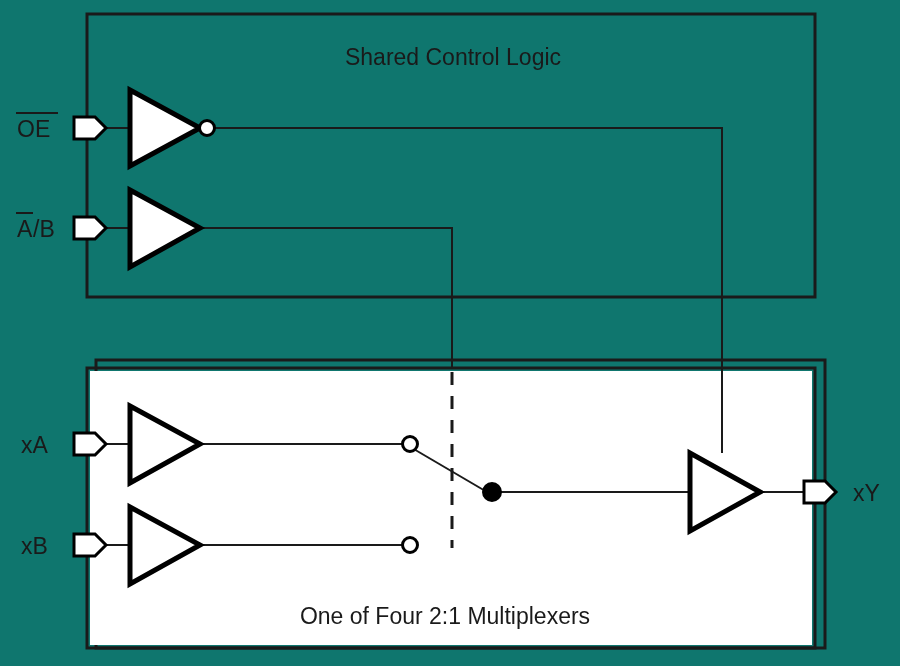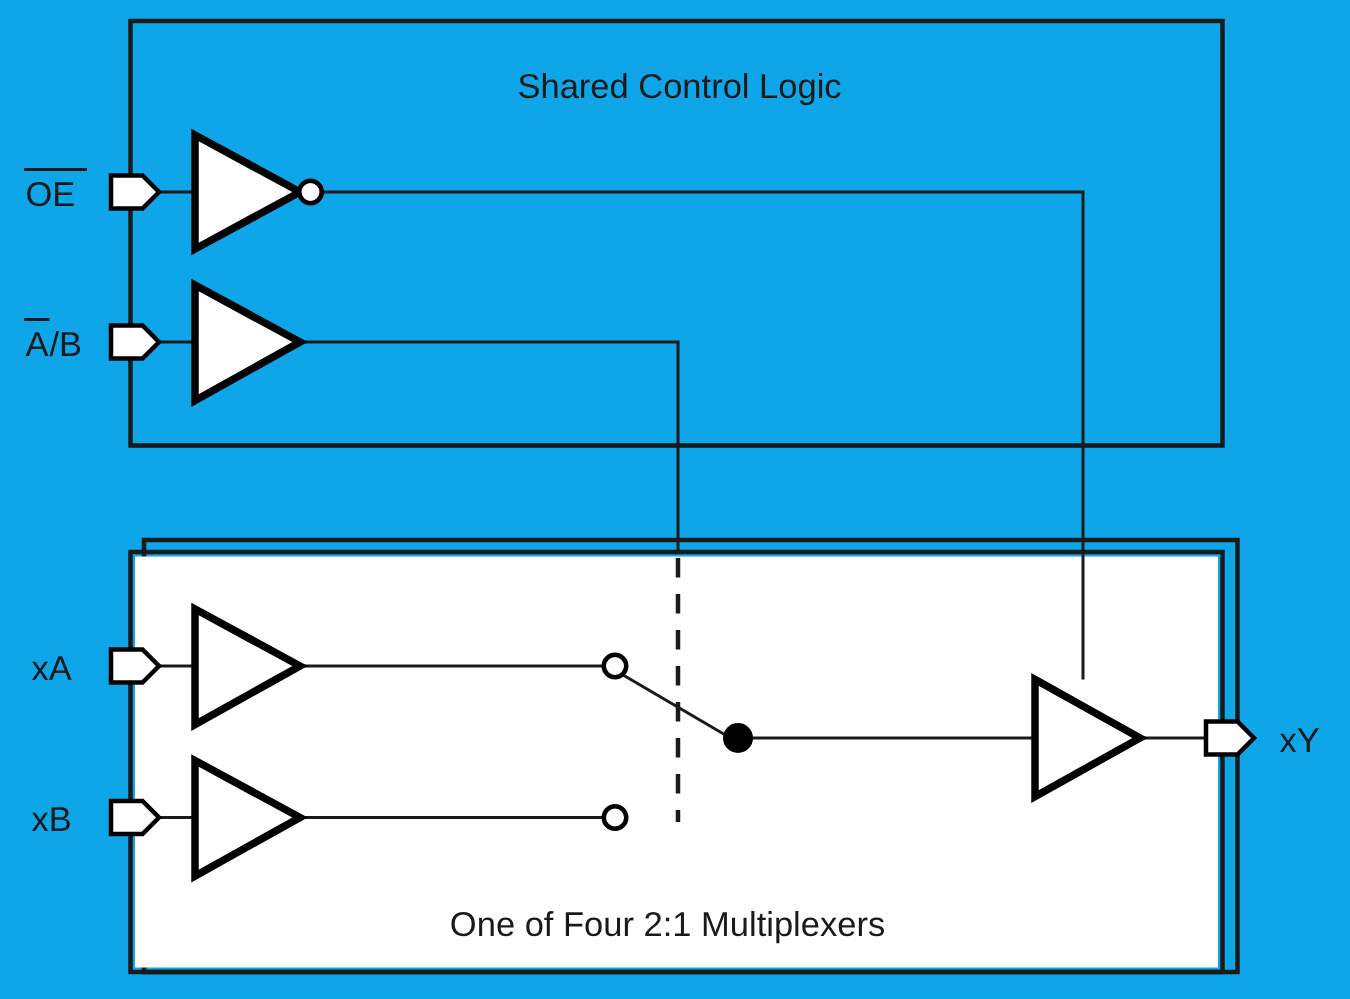--- a/index.html
+++ b/index.html
@@ -8,21 +8,21 @@
     padding: 0;
     background: #ffffff;
   }
   body {
     font-family: "Liberation Sans", sans-serif;
   }
   #canvas {
     position: relative;
     width: 900px;
     height: 666px;
-    background: #0ea5e9;
+    background: #0f766e;
     overflow: hidden;
   }
   #schematic {
     position: absolute;
     left: 0;
     top: 0;
     width: 900px;
     height: 666px;
   }
   .blk-title {

